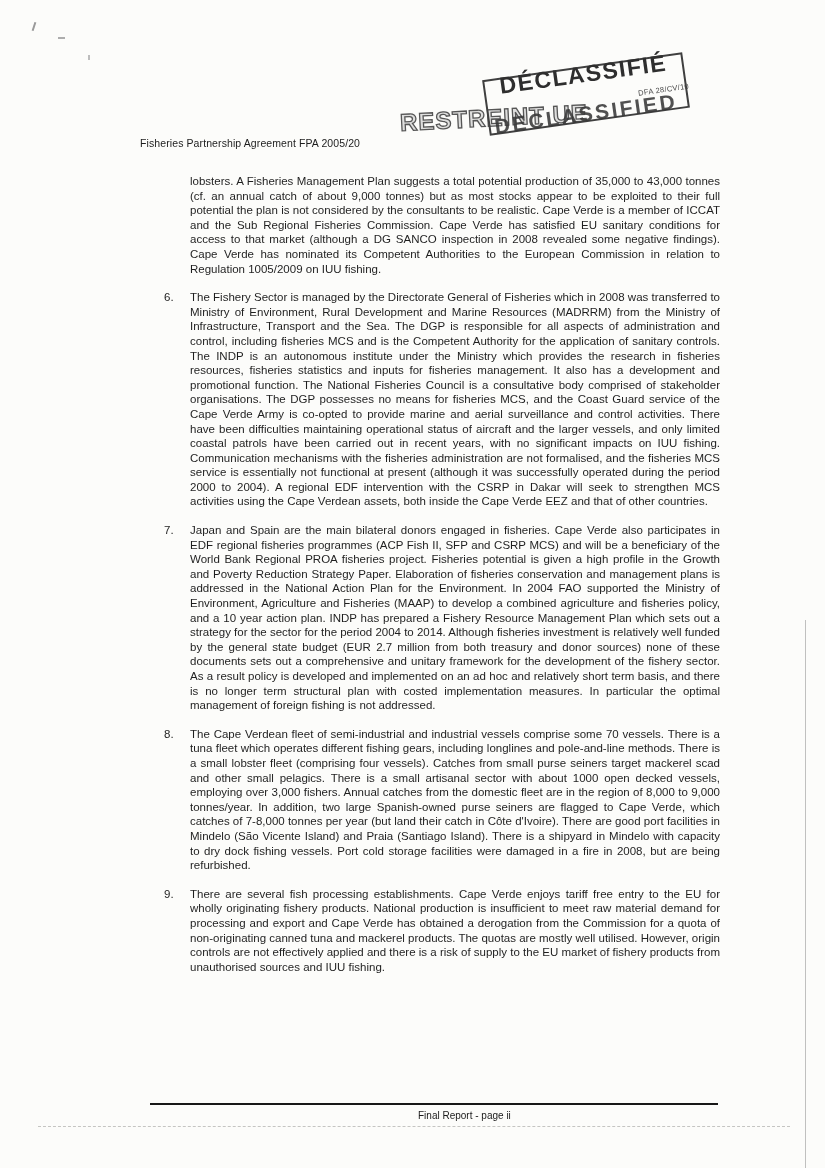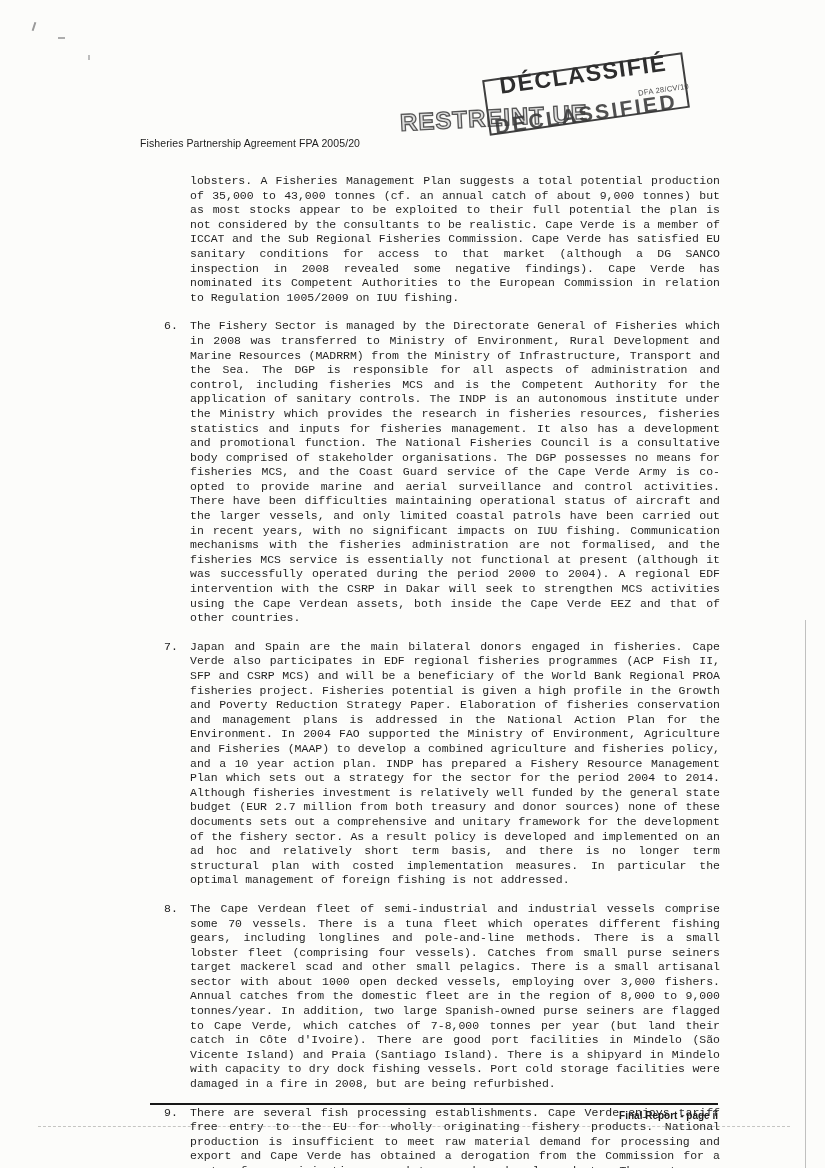--- a/index.html
+++ b/index.html
@@ -44,37 +44,37 @@
   .declassified {
     position:absolute; left:4px; top:34px;
     font-size:21px; font-weight:bold; letter-spacing:2.5px;
     color:rgba(56,56,56,.88); white-space:nowrap;
   }
 
   
   .body-text {
     position:absolute; left:164px; top:174px; width:556px;
   }
-  .para { display:flex; margin-bottom:14px;font-family:Liberation Mono, monospace; }
+  .para { display:flex; margin-bottom:14px; }
   .para .num {
     flex:none; width:26px; font-size:11.5px; line-height:14.6px; color:#1f1f1f;
   }
   .para .text {
     flex:1; font-size:11.5px; line-height:14.6px;
     text-align:justify; color:#1f1f1f;
   }
 
   
   .footer-rule {
     position:absolute; left:150px; top:1103px; width:568px; height:2px;
     background:#171717;
   }
   .footer-text {
     position:absolute; left:418px; top:1110px; width:300px;
-    text-align:right; font-size:10px; color:#1b1b1b;font-weight:bold;
+    font-size:10px; color:#1b1b1b;
   }
 
   
   .artifact { position:absolute; pointer-events:none; }
   .tick-1 { left:33px; top:22px; width:2px; height:9px; background:#9a9a9a; transform:rotate(18deg); }
   .tick-2 { left:58px; top:37px; width:7px; height:2px; background:#adadad; }
   .tick-3 { left:88px; top:55px; width:2px; height:5px; background:#bdbdbd; }
   .right-line { left:805px; top:620px; width:1px; height:548px; background:rgba(80,80,80,.35); }
   .dots-bottom {
     left:38px; top:1126px; width:752px; height:0;

